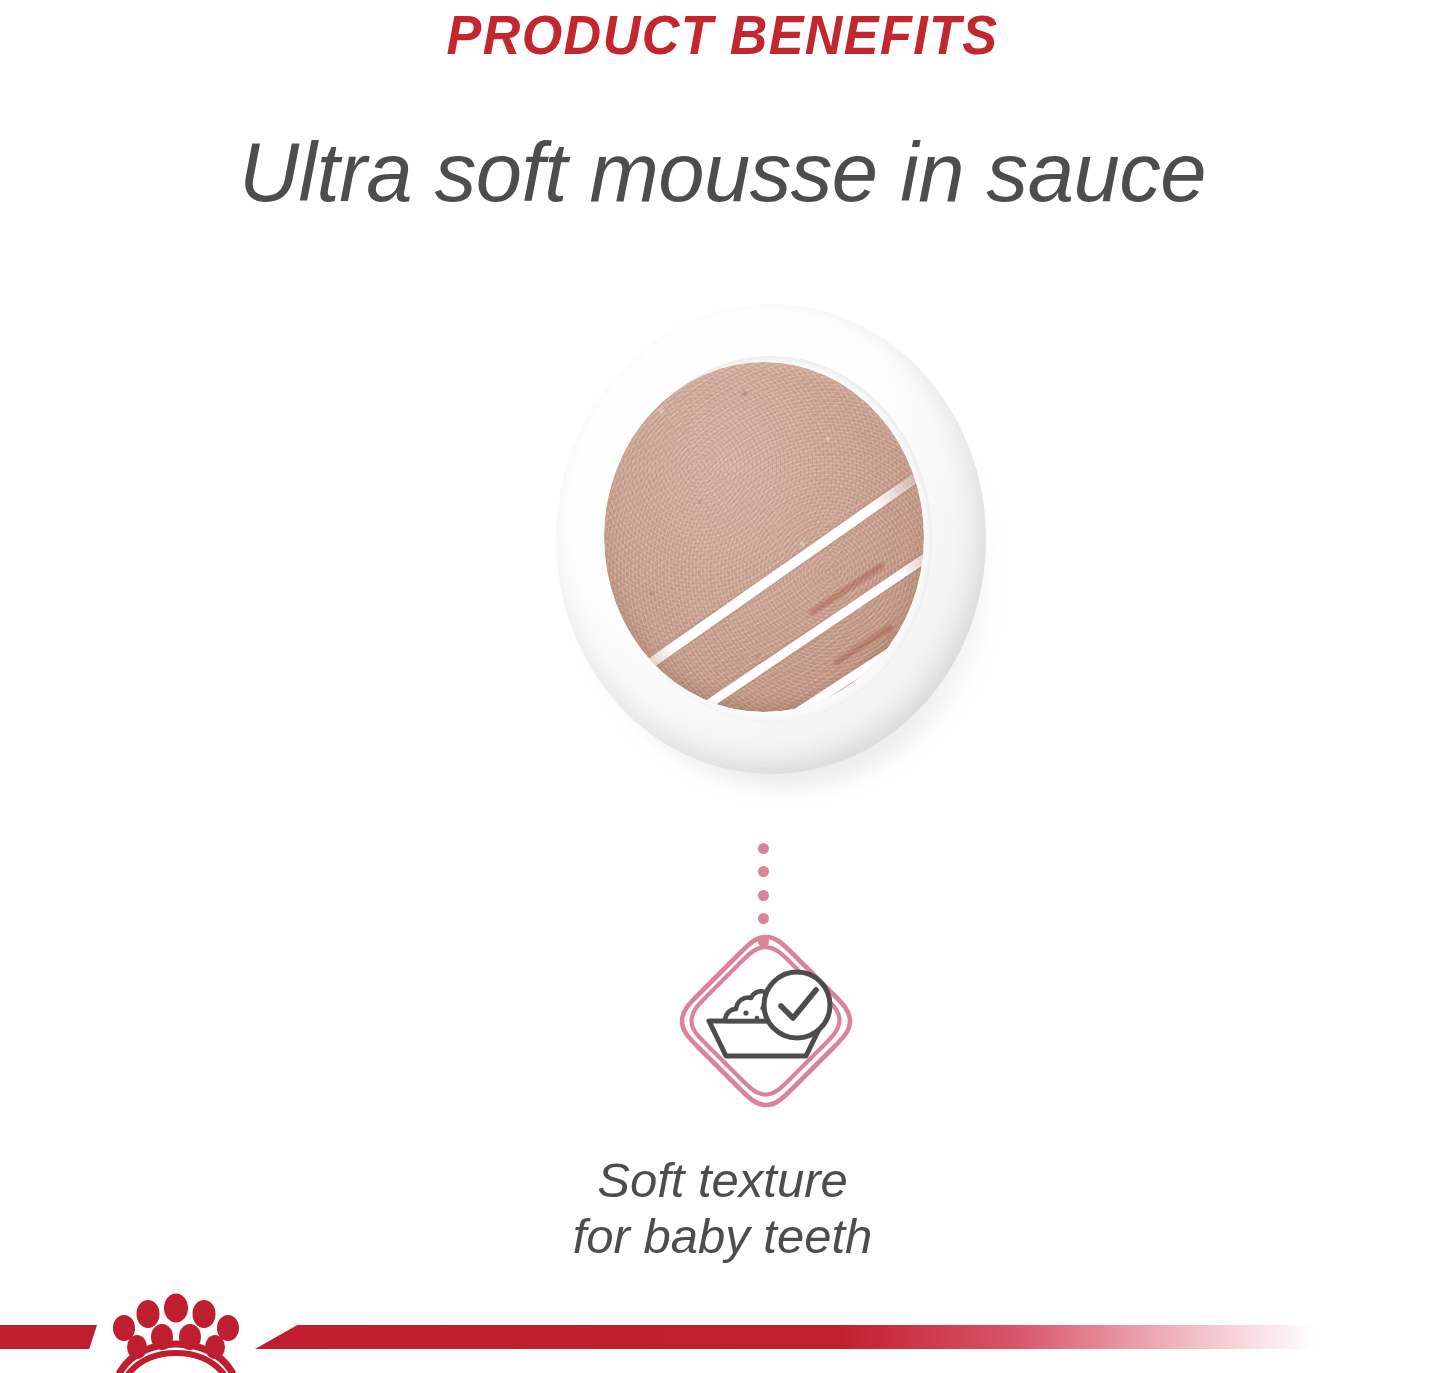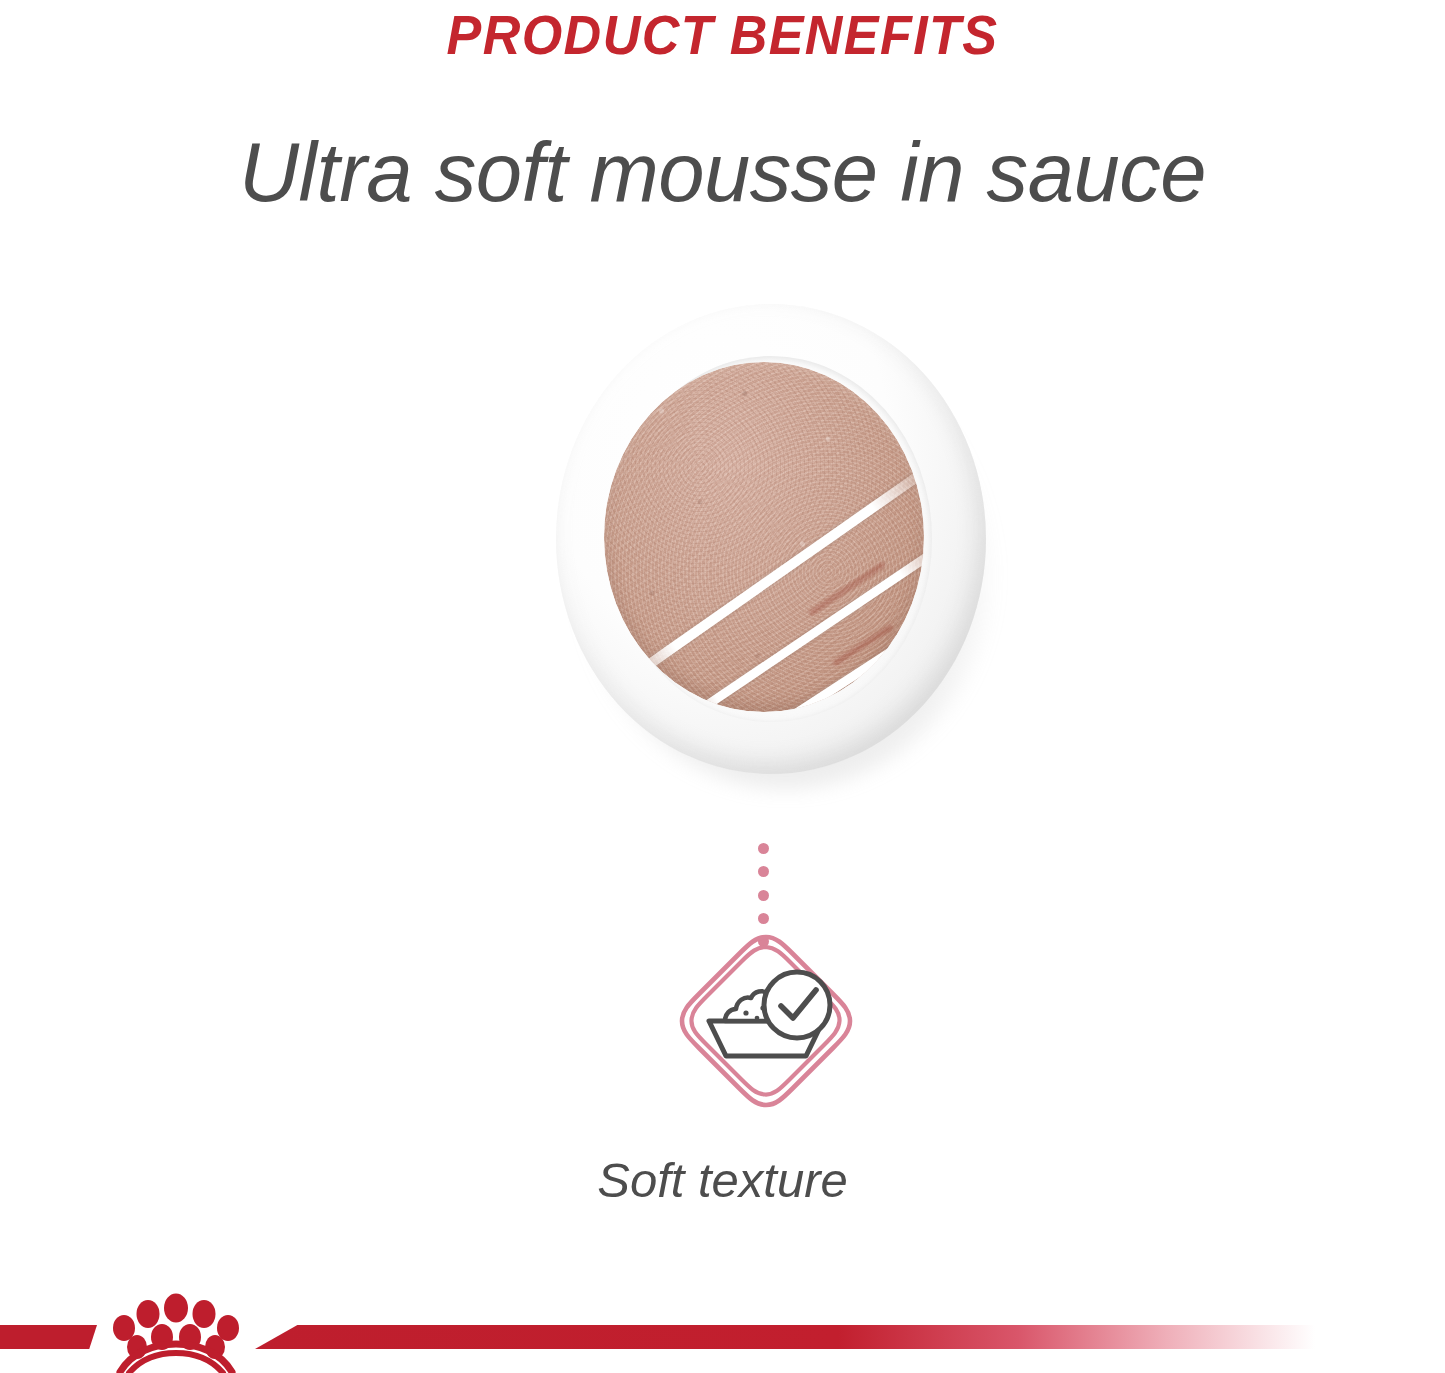--- a/index.html
+++ b/index.html
@@ -227,20 +227,21 @@
       <circle cx="101" cy="87" r="2.6" fill="#4D4D4D"></circle>
       <circle cx="84" cy="90" r="2.3" fill="#4D4D4D"></circle>
 
       <circle cx="124" cy="77" r="33" fill="#ffffff" stroke="#4D4D4D" stroke-width="5"></circle>
       <path d="M108 78 L120 90 L143 62" fill="none" stroke="#4D4D4D" stroke-width="5.6" stroke-linecap="round" stroke-linejoin="round"></path>
     </svg>
   </div>
 
   <div class="caption">
     <span class="l1">Soft texture</span>
+    <span class="l2">for baby teeth</span>
   </div>
 
   <div class="footer">
     <div class="band-left"></div>
     <div class="band-right"></div>
     <div class="crown">
       <svg viewBox="0 0 170 83" width="170" height="83">
         <g fill="#BE1E2D">
           <ellipse cx="28" cy="38" rx="11" ry="13"></ellipse>
           <ellipse cx="52" cy="24" rx="11.5" ry="14"></ellipse>

